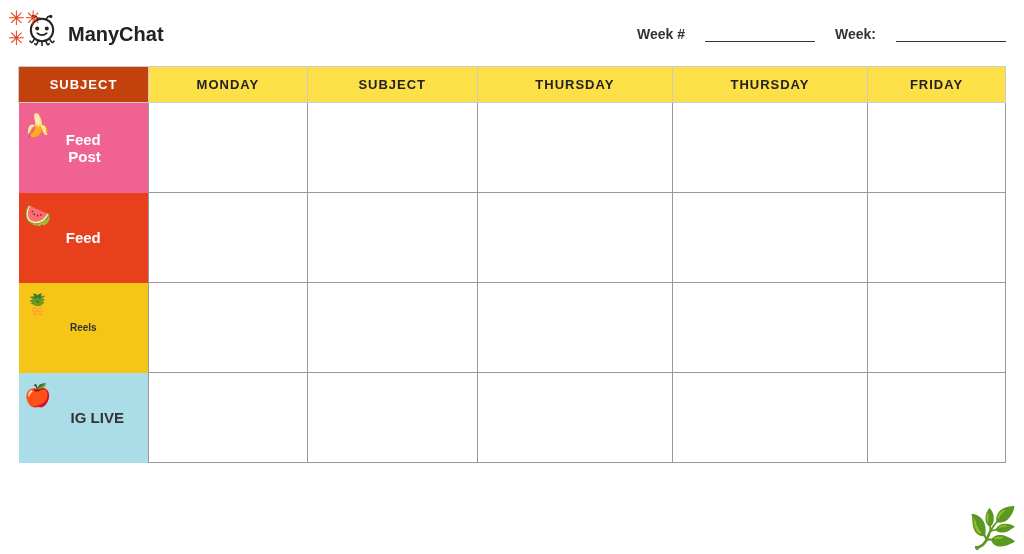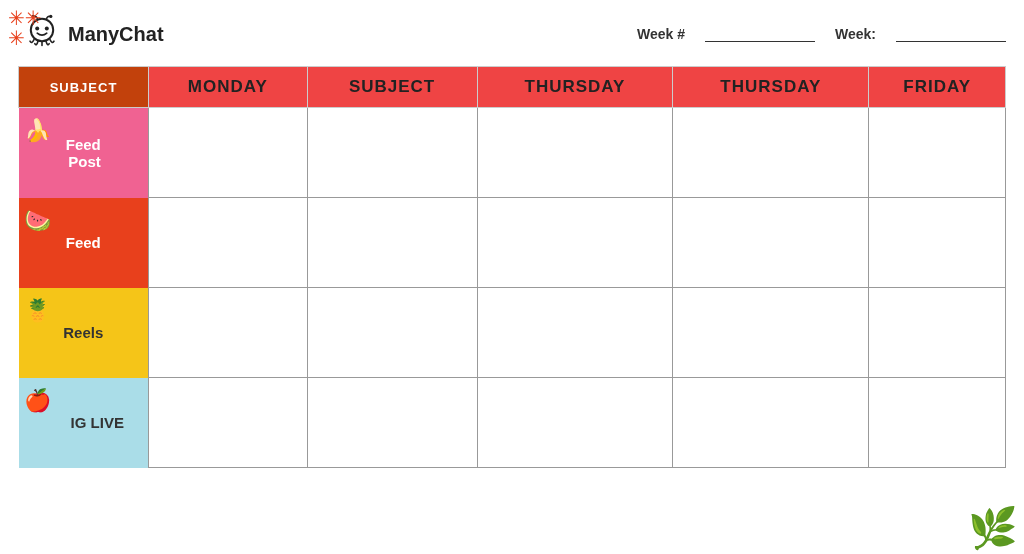--- a/index.html
+++ b/index.html
@@ -82,23 +82,23 @@
       background: #c2410c;
       color: #fff;
       font-size: 13px;
       font-weight: 800;
       letter-spacing: 1px;
       text-align: center;
       padding: 10px 4px;
       border: 1.5px solid #ccc;
     }
     .th-day {
-      background: #ef4444;
+      background: #fde047;
       color: #222;
-      font-size: 17px;
+      font-size: 13px;
       font-weight: 700;
       letter-spacing: 1px;
       text-align: center;
       padding: 10px 4px;
       border: 1.5px solid #ccc;
     }
     
     .td-subject {
       text-align: center;
       font-size: 15px;
@@ -253,21 +253,21 @@
           <td class="td-content"></td>
           <td class="td-content"></td>
           <td class="td-content"></td>
           <td class="td-content"></td>
           <td class="td-content"></td>
         </tr>
         <tr class="row-reels">
           <td class="td-subject subject-reels" style="height: 90px;">
             <div class="subject-cell-wrap">
               <span class="emoji-deco">🍍</span>
-              <span style="font-size: 15px; font-weight: 700; white-space: pre-line; color: rgb(51, 51, 51);">Reels</span>
+              <span style="font-size: 10px; font-weight: 700; white-space: pre-line; color: rgb(51, 51, 51);">Reels</span>
             </div>
           </td>
           <td class="td-content"></td>
           <td class="td-content"></td>
           <td class="td-content"></td>
           <td class="td-content"></td>
           <td class="td-content"></td>
         </tr>
         <tr class="row-iglive">
           <td class="td-subject subject-iglive" style="height: 90px;">

